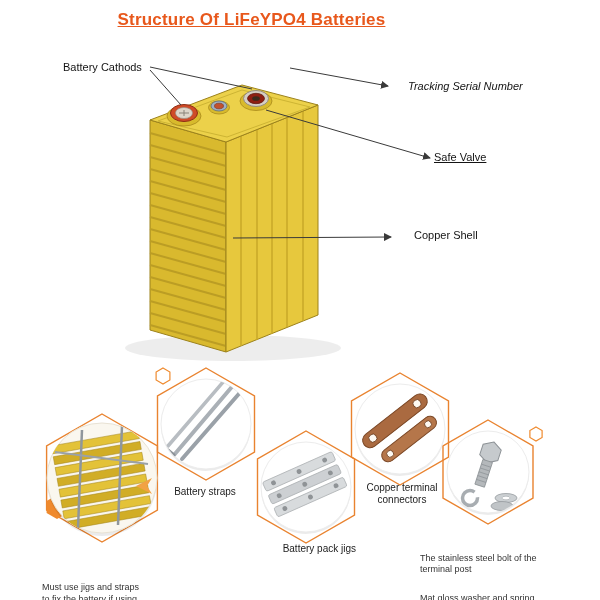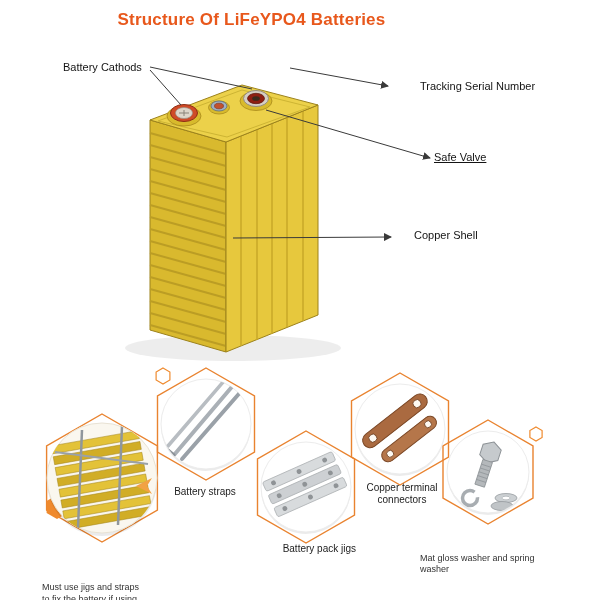--- a/index.html
+++ b/index.html
@@ -1,29 +1,29 @@
 <!DOCTYPE html>
 <html><head>
 <meta charset="utf-8">
 <style>
   * { margin:0; padding:0; box-sizing:border-box; }
   html,body { width:600px; height:600px; background:#ffffff; }
   body { font-family:"Liberation Sans", sans-serif; }
   .page { position:relative; width:600px; height:600px; background:#fff; overflow:hidden; }
 
   .title { position:absolute; top:10px; left:0; width:503px; text-align:center;
-           font-size:17px; font-weight:bold; color:#e8581c; letter-spacing:.2px; }
+           font-size:17px; font-weight:bold; color:#e8581c; letter-spacing:.2px;text-decoration:underline; }
 
   .svg-abs { position:absolute; left:0; }
   .battery-svg { top:0; }
   .collage-svg { top:360px; }
 
   .part-label { position:absolute; font-size:11px; color:#141414; white-space:nowrap;padding-left:16px; }
   .lbl-cathods { left:47px;  top:61px; }
-  .lbl-serial  { left:404px; top:80px; }
+  .lbl-serial  { left:392px; top:80px;font-style:italic; }
   .lbl-valve   { left:418px; top:151px;text-decoration:underline; }
   .lbl-shell   { left:398px; top:229px; }
 
   .callout { position:absolute; font-size:10px; color:#222; text-align:center; line-height:1.2; }
   .callout-straps { left:159px; top:486px; width:92px; }
   .callout-jigs   { left:256px; top:543px; width:100px;text-align:right; }
   .callout-copper { left:360px; top:482px; width:84px; }
 
   .note { position:absolute; font-size:9px; color:#333; line-height:1.3; white-space:pre-line; }
   .note-left  { left:42px;  top:542px; width:140px;margin-top:40px; }
@@ -247,17 +247,19 @@
   </svg>
 
   <div class="callout callout-straps">Battery straps</div>
   <div class="callout callout-jigs">Battery pack jigs</div>
   <div class="callout callout-copper">Copper terminal connectors</div>
 
   <div class="note note-left">Must use jigs and straps
 to fix the battery if using
 on high discharge application</div>
   <div class="note note-right">
+    <p class="para">The stainless steel bolt of the
+terminal post</p>
     <p class="para">Mat gloss washer and spring
 washer</p>
   </div>
 
 </div>
 
 </body></html>

